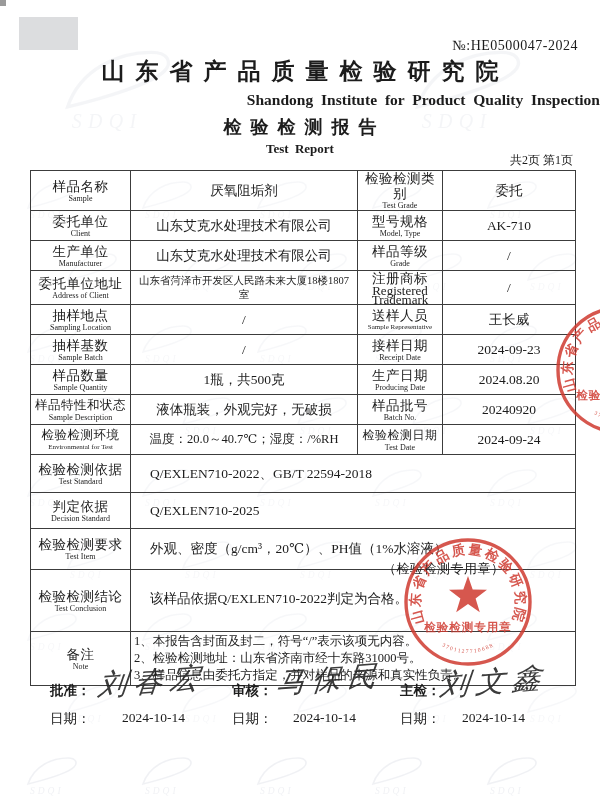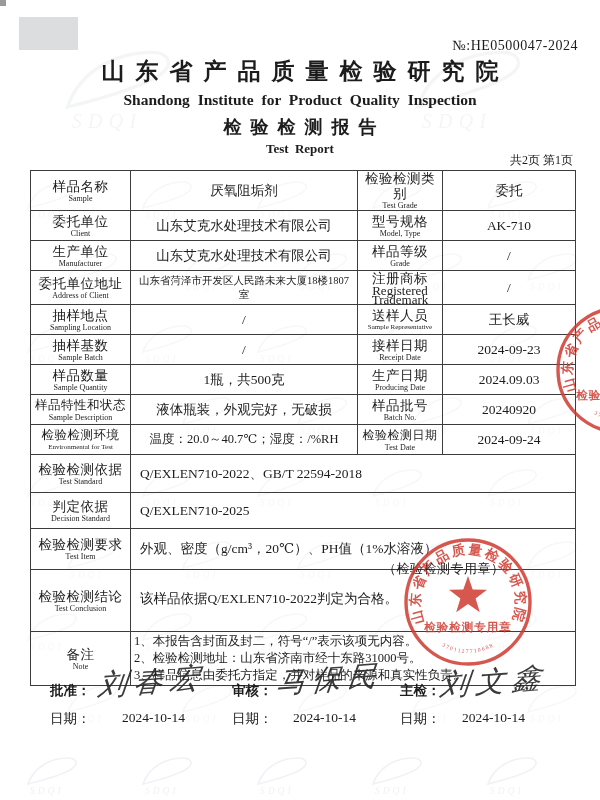--- a/index.html
+++ b/index.html
@@ -12,32 +12,32 @@
   
   #wm-layer{position:absolute;inset:0;z-index:0;pointer-events:none;}
   .wm-tile{position:absolute;color:#9aa2b8;}
   .wm-tile svg{display:block;}
   
   .corner-mark{position:absolute;left:0;top:0;width:6px;height:6px;background:#9a9a9a;z-index:1;}
   .gray-rect{position:absolute;left:19px;top:17px;width:59px;height:33px;background:#dcdddf;z-index:1;}
   
   .report-no{position:absolute;top:38px;right:22px;font-size:14px;letter-spacing:.5px;z-index:2;}
   .inst-cn{position:absolute;top:56px;left:0;width:100%;text-align:center;font-size:23px;font-weight:bold;letter-spacing:11px;padding-left:11px;box-sizing:border-box;z-index:2;}
-  .inst-en{position:absolute;top:91px;left:0;width:100%;text-align:center;font-size:15.5px;font-weight:bold;word-spacing:4px;z-index:2;}
+  .inst-en{position:absolute;top:91px;left:0;width:100%;text-align:right;font-size:15.5px;font-weight:bold;word-spacing:4px;z-index:2;}
   .title-cn{position:absolute;top:115px;left:0;width:100%;text-align:center;font-size:18px;font-weight:bold;letter-spacing:9px;padding-left:9px;box-sizing:border-box;z-index:2;}
   .title-en{position:absolute;top:141px;left:0;width:100%;text-align:center;font-size:13px;font-weight:bold;word-spacing:3px;z-index:2;}
   .page-info{position:absolute;top:152px;right:27px;font-size:12px;z-index:2;}
   
   .tbl{position:absolute;left:30px;top:170px;width:545px;border-collapse:collapse;table-layout:fixed;z-index:2;}
   .tbl td{border:1.6px solid #3c3c3c;padding:0 3px;vertical-align:middle;overflow:hidden;}
   .lab{text-align:center;}
   .lab .cn{font-size:13.5px;letter-spacing:.5px;line-height:15px;}
   .lab .en{font-size:8px;line-height:9px;color:#222;}
   .val{text-align:center;font-size:13.5px;}
-  .val.left{text-align:left;padding-left:9px;}
+  .val.left{text-align:left;padding-left:19px;}
   .val.sm{font-size:10.5px;}
   .val.sm2{font-size:12.5px;}
   .note-cell{font-size:12.5px;line-height:17px;text-align:left;padding:3px 6px 3px 8px;}
   .stamp-ph{position:absolute;left:383px;top:560px;font-size:13px;z-index:2;letter-spacing:.5px;}
   
   .f-abs{position:absolute;z-index:2;}
   .f-label{font-size:13.5px;font-weight:bold;}
   .sig{font-size:29px;font-style:italic;letter-spacing:7px;color:#222;transform:rotate(-4deg) skewX(-10deg);transform-origin:left bottom;white-space:nowrap;opacity:.88;}
   .f-date{font-size:13.5px;}
   
@@ -429,21 +429,21 @@
     <tr style="height:30px">
       <td class="lab">
             <div class="cn">样品数量</div>
             <div class="en">Sample Quantity</div>
           </td>
       <td class="val">1瓶，共500克</td>
       <td class="lab">
             <div class="cn">生产日期</div>
             <div class="en">Producing Date</div>
           </td>
-      <td class="val">2024.09.03</td>
+      <td class="val">2024.08.20</td>
     </tr>
     <tr style="height:30px">
       <td class="lab">
             <div class="cn" style="font-size:12.5px">样品特性和状态</div>
             <div class="en">Sample Description</div>
           </td>
       <td class="val">液体瓶装，外观完好，无破损</td>
       <td class="lab">
             <div class="cn">样品批号</div>
             <div class="en">Batch No.</div>

